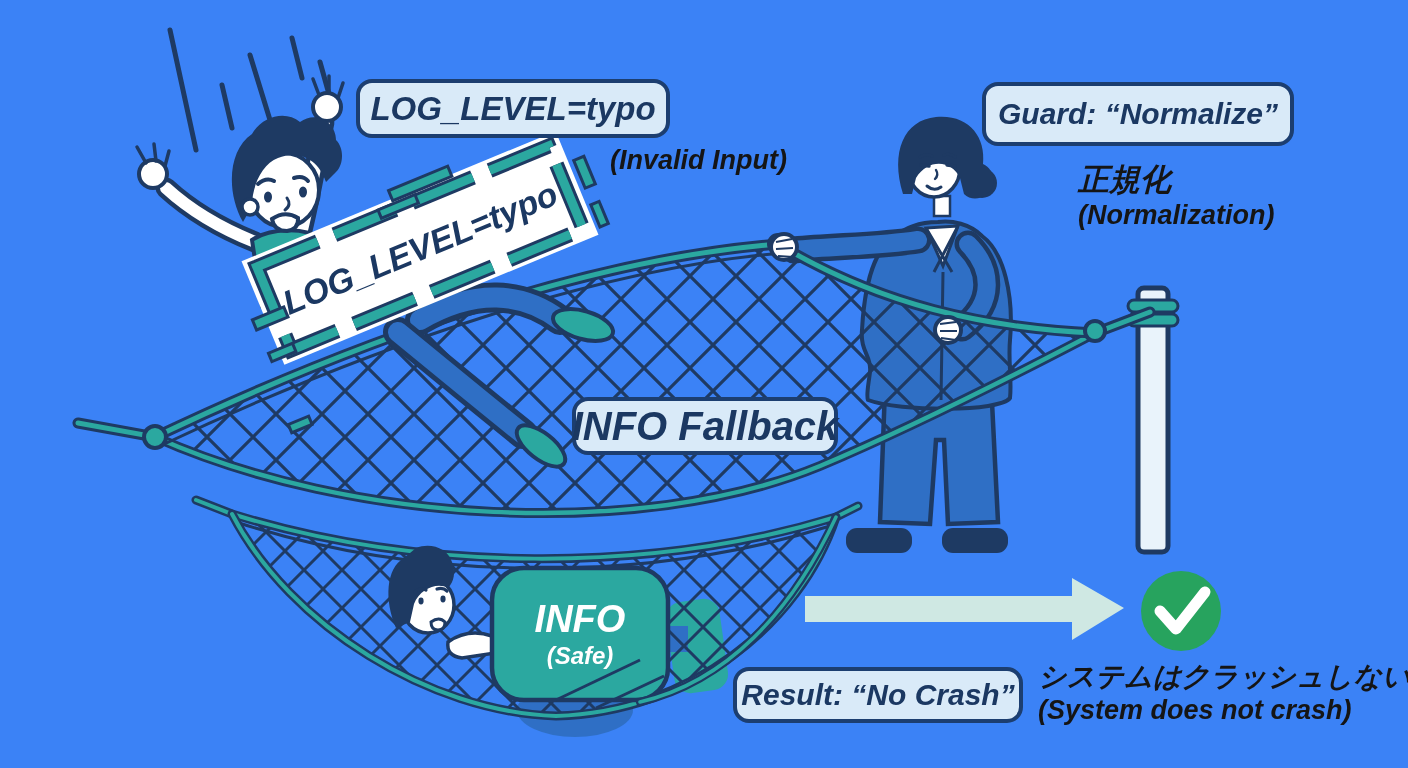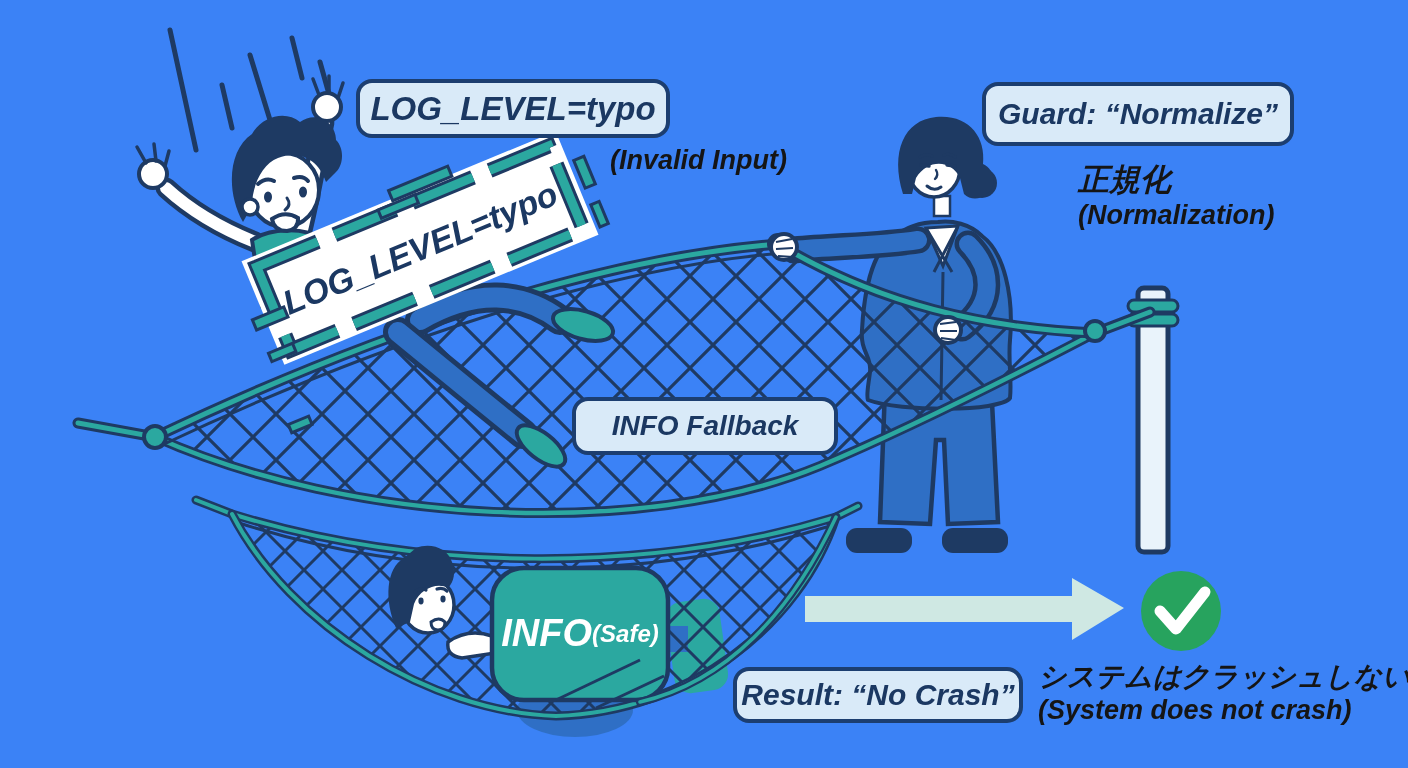--- a/index.html
+++ b/index.html
@@ -4,34 +4,34 @@
 <style>
   html,body{margin:0;padding:0;background:#fff;}
   .stage{position:relative;width:1408px;height:768px;background:#3b82f6;overflow:hidden;
          font-family:"Liberation Sans","DejaVu Sans",sans-serif;font-style:italic;}
   .stage svg{position:absolute;inset:0;}
   .badge{position:absolute;display:flex;align-items:center;justify-content:center;
          background:#d9eaf8;border:4px solid #1c3e70;border-radius:16px;
          color:#1b3862;font-weight:800;box-sizing:border-box;white-space:nowrap;}
   #badge-invalid {left:356px;top:79px;width:314px;height:59px;font-size:33px;}
   #badge-guard   {left:982px;top:82px;width:312px;height:64px;font-size:30px;}
-  #badge-fallback{left:572px;top:397px;width:266px;height:58px;font-size:28px;}
+  #badge-fallback{left:572px;top:397px;width:266px;height:58px;font-size:40px;}
   #badge-result  {left:733px;top:667px;width:290px;height:56px;font-size:30px;}
   .ann{position:absolute;color:#151515;font-weight:800;line-height:1.22;white-space:nowrap;}
   .ann .jp{font-size:31px;}
   .ann .en{font-size:27px;}
   #ann-invalid  {left:610px;top:144px;}
   #ann-normalize{left:1078px;top:161px;}
   #ann-nocrash  {left:1038px;top:660px;}
   #ann-nocrash .jp{font-size:28px;}
   #sign-text{position:absolute;left:268px;top:222px;width:304px;height:52px;
              display:flex;align-items:center;justify-content:center;
              transform:rotate(-22.5deg);color:#1b3862;font-weight:800;font-size:34px;white-space:nowrap;}
   #safe-text{position:absolute;left:492px;top:568px;width:176px;height:132px;
-             display:flex;flex-direction:row;align-items:center;justify-content:center;
+             display:flex;flex-direction:column;align-items:center;justify-content:center;
              color:#ffffff;font-weight:800;line-height:1.2;text-align:right;}
   #safe-text .l1{font-size:38px;}
   #safe-text .l2{font-size:24px;}
 </style>
 </head>
 <body>
 
 <div class="stage">
 
 <svg viewBox="0 0 1408 768" width="1408" height="768">

